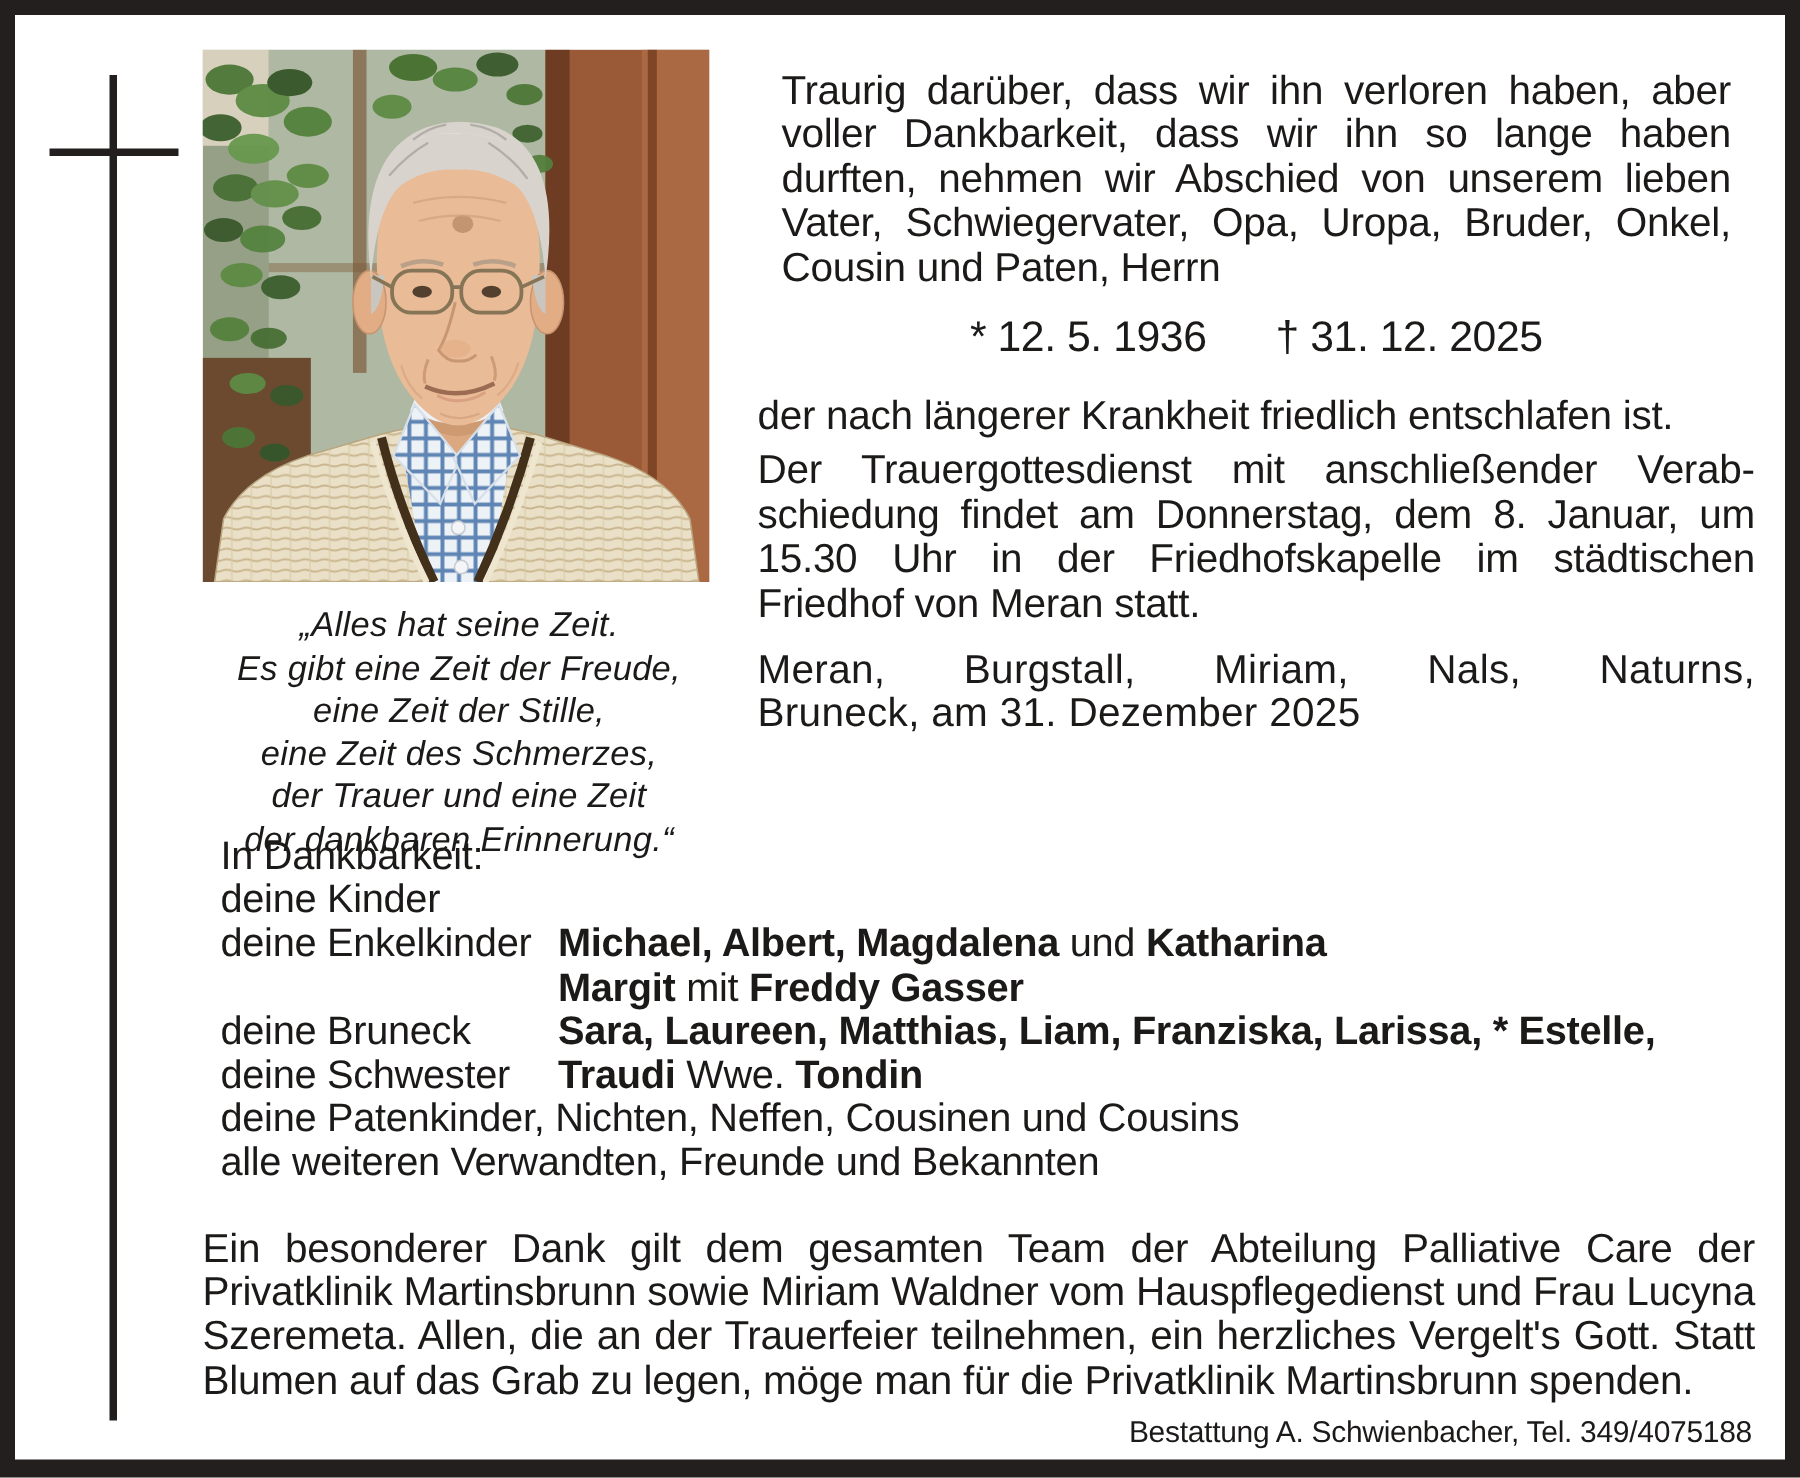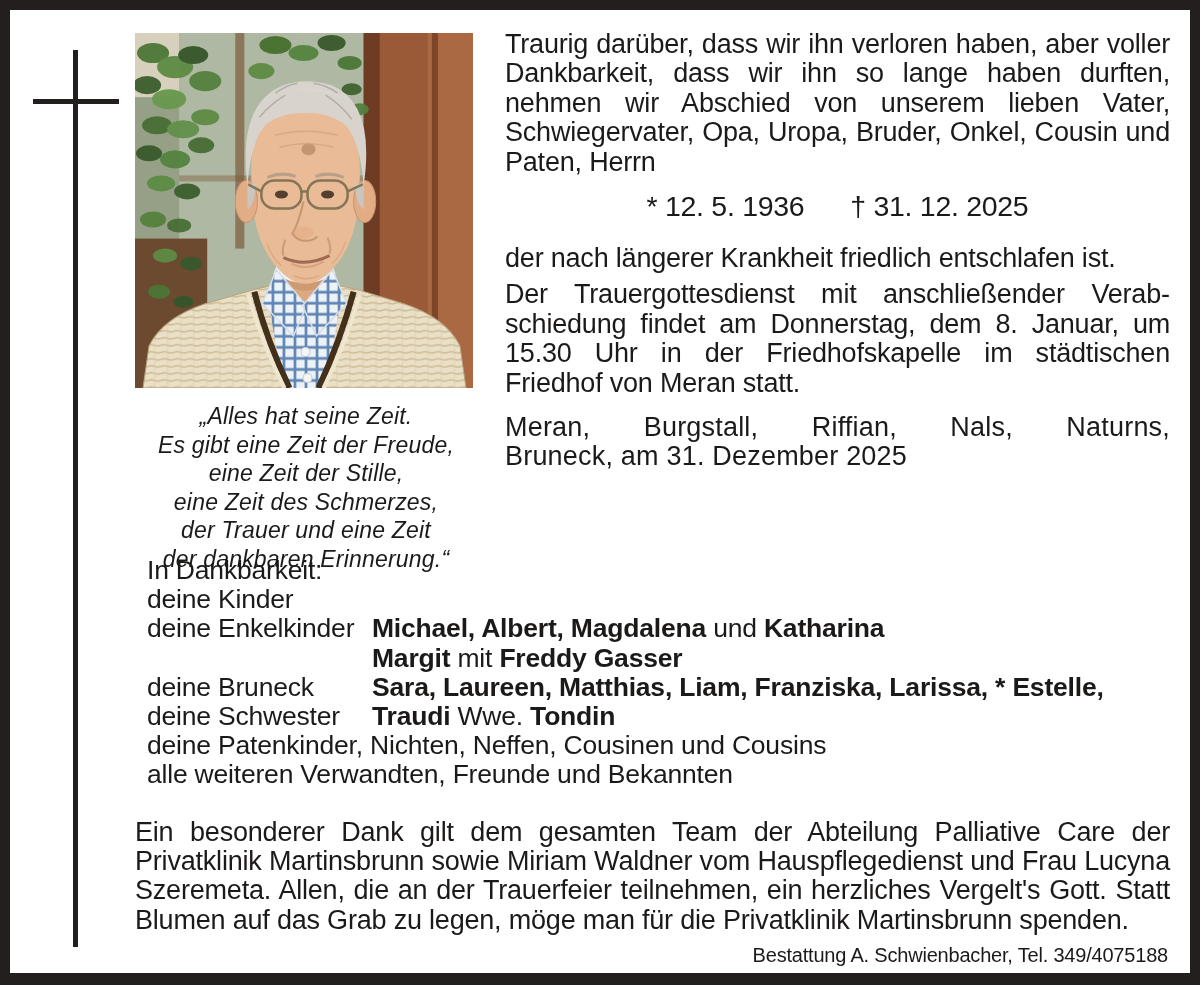--- a/index.html
+++ b/index.html
@@ -24,21 +24,21 @@
   .photo svg{display:block;width:100%;height:100%;}
   
   .quote{
     position:absolute;left:116px;top:402px;width:380px;
     text-align:center;font-style:italic;
     font-size:23px;line-height:28.6px;letter-spacing:.2px;
     white-space:pre-line;
   }
   
   .right-col{position:absolute;left:505px;top:30px;width:665px;}
-  .intro{margin:0;font-size:27px;line-height:29.4px;text-align:justify;letter-spacing:-.2px;}
+  .intro{margin:16px;font-size:27px;line-height:29.4px;text-align:justify;letter-spacing:-.2px;}
   .name{
     margin:16px 0 0;text-align:center;
     font-size:69px;line-height:70px;font-weight:bold;letter-spacing:-2px;
   }
   .dates{
     margin-top:13px;display:flex;justify-content:center;gap:46px;
     font-size:28.5px;font-weight:normal;letter-spacing:-.3px;
   }
   .death-note{margin-top:21px;font-size:27px;line-height:29.4px;letter-spacing:-.2px;}
   .service{margin:7px 0 0;font-size:27px;line-height:29.4px;text-align:justify;letter-spacing:-.2px;hyphens:manual;}
@@ -184,21 +184,21 @@
 
 <div class="right-col">
   <p class="intro">Traurig darüber, dass wir ihn verloren haben, aber voller Dankbarkeit, dass wir ihn so lange haben durften, nehmen wir Abschied von unserem lieben Vater, Schwiegervater, Opa, Uropa, Bruder, Onkel, Cousin und Paten, Herrn</p>
   <div class="dates">
     <span>* 12. 5. 1936</span>
     <span>† 31. 12. 2025</span>
   </div>
   <div class="death-note">der nach längerer Krankheit friedlich entschlafen ist.</div>
   <p class="service">Der Trauergottesdienst mit anschließender Verab­schiedung findet am Donnerstag, dem 8. Januar, um 15.30 Uhr in der Friedhofskapelle im städtischen Friedhof von Meran statt.</p>
   <div class="places">
-    <div class="l1">Meran, Burgstall, Riffian, Nals, Naturns,</div>
+    <div class="l1">Meran, Burgstall, Miriam, Nals, Naturns,</div>
     <div class="l2">Bruneck, am 31. Dezember 2025</div>
   </div>
 </div>
 
 <div class="family">
   <div>In Dankbarkeit:</div>
   <div>
       <div class="fam-row">
         <span class="fam-label">deine Kinder</span>
       </div>

